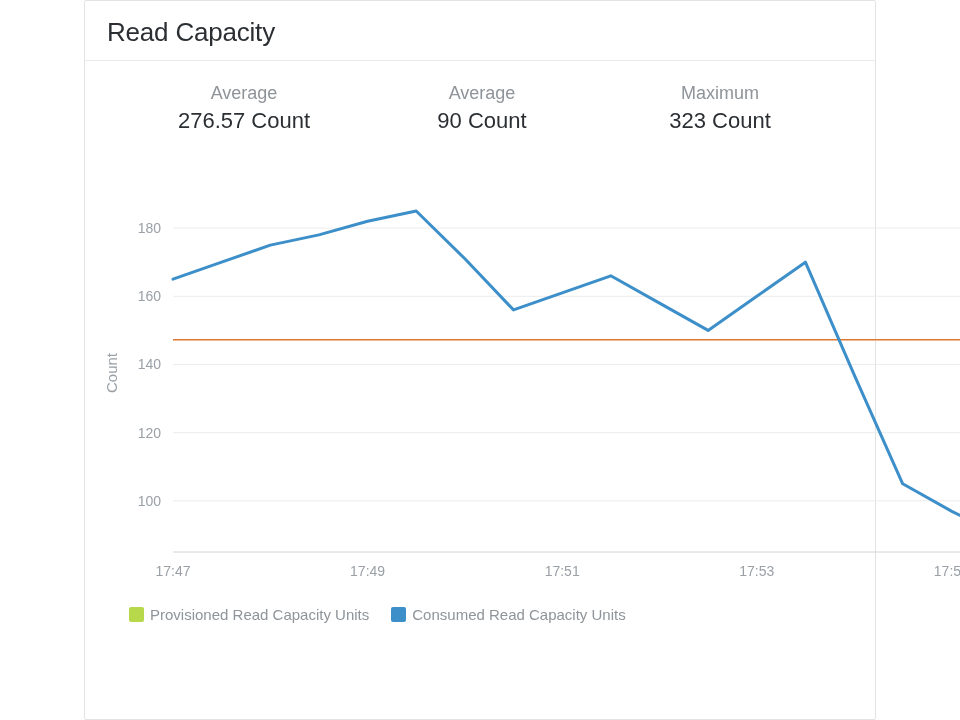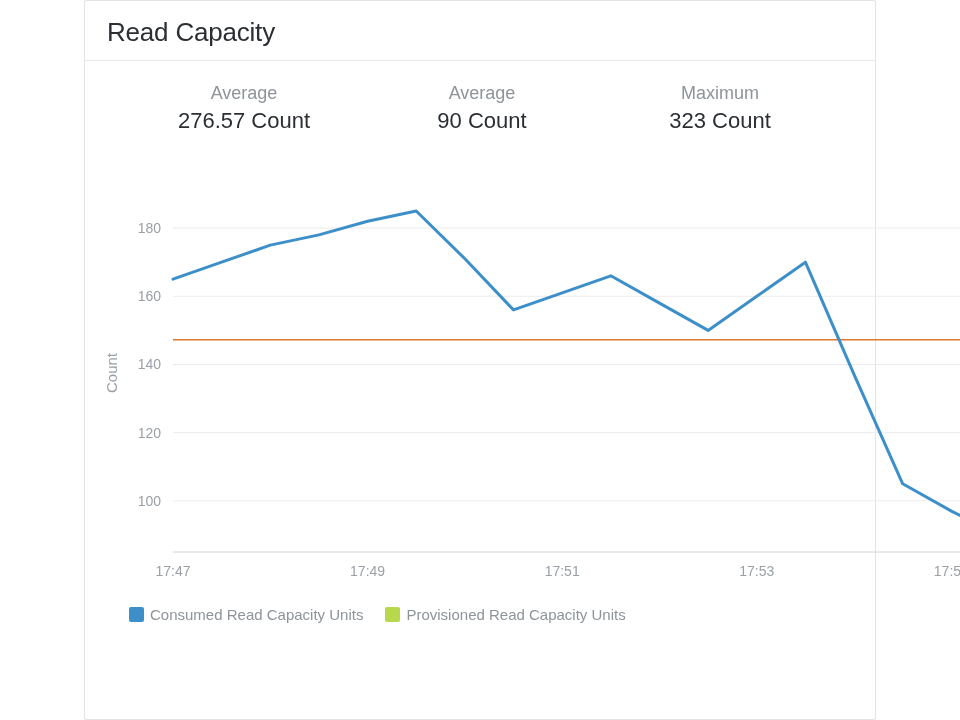--- a/index.html
+++ b/index.html
@@ -116,22 +116,22 @@
         <text x="661.7647058823529" y="412" text-anchor="middle" class="axis-text">17:53</text>
         <text x="856.3529411764706" y="412" text-anchor="middle" class="axis-text">17:55</text>
         <text x="0" y="0" class="ylabel" text-anchor="middle" transform="translate(22,209) rotate(-90)">Count</text>
         <line x1="78" y1="175.68895238095234" x2="905" y2="175.68895238095234" stroke="#e0782f" stroke-width="1.6"></line>
         <path d="M78.0 115.2 L126.6 98.2 L175.3 81.1 L223.9 70.9 L272.6 57.3 L321.2 47.0 L369.9 94.8 L418.5 145.9 L467.2 128.9 L515.8 111.8 L564.5 139.1 L613.1 166.4 L661.8 132.3 L710.4 98.2 L759.1 210.7 L807.7 319.8 L856.4 347.1 L905.0 371.0 " fill="none" stroke="#3d8fc9" stroke-width="3" stroke-linejoin="round" stroke-linecap="round"></path>
       </svg>
   </div>
 
   <div class="legend">
     <div class="legend-item">
+      <span class="legend-swatch" style="background:#b7d84b"></span>
+      <span>Provisioned Read Capacity Units</span>
+    </div>
+    <div class="legend-item">
       <span class="legend-swatch" style="background:#3d8fc9"></span>
       <span>Consumed Read Capacity Units</span>
-    </div>
-    <div class="legend-item">
-      <span class="legend-swatch" style="background:#b7d84b"></span>
-      <span>Provisioned Read Capacity Units</span>
     </div>
   </div>
 
 </div>
 
 </body></html>

